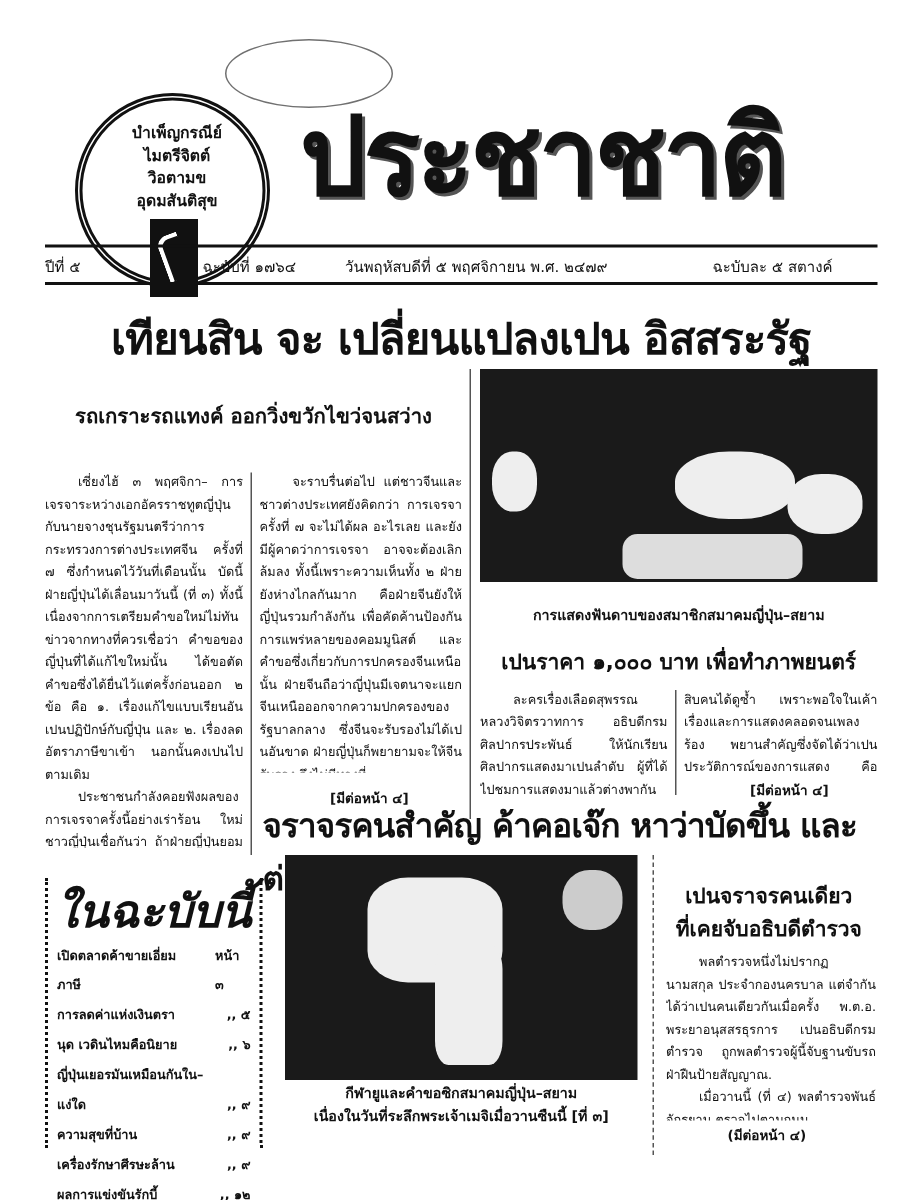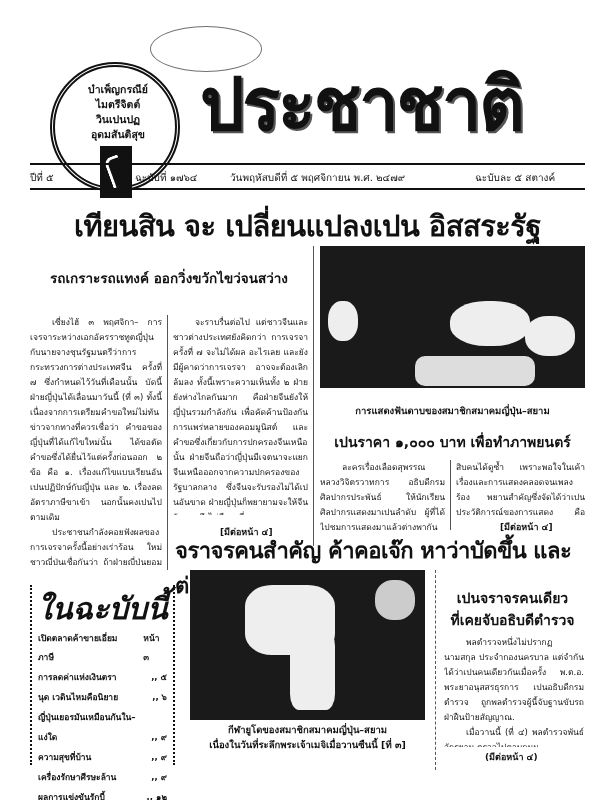--- a/index.html
+++ b/index.html
@@ -48,21 +48,21 @@
 </head>
 <body>
 
 <div class="page">
 
   <div class="stamp"></div>
   <div class="seal"></div>
   <div class="seal-text">
     <div>บำเพ็ญกรณีย์</div>
     <div>ไมตรีจิตต์</div>
-    <div>วินเปนปฏ</div>
+    <div>วิอตามข</div>
     <div>อุดมสันติสุข</div>
   </div>
   <div class="seal-emblem"></div>
 
   <div class="logo">ประชาชาติ</div>
 
   <div class="rule" style="top:143px;width:555px;"></div>
   <div class="dateline">
     <span style="left:0;">ปีที่ ๕</span>
     <span style="left:105px;">ฉะบับที่ ๑๗๖๔</span>
@@ -142,21 +142,21 @@
         <span>ผลการแข่งขันรักบี้</span>
         <span>,, ๑๒</span>
       </div>
   </div>
 
   <div class="photo" style="left:160px;top:550px;width:235px;height:150px;">
     <div class="fig" style="left:55px;top:15px;width:90px;height:70px;border-radius:30%;"></div>
     <div class="fig" style="left:100px;top:60px;width:45px;height:80px;border-radius:20%;"></div>
     <div class="fig" style="left:185px;top:10px;width:40px;height:40px;background:#ccc;"></div>
   </div>
-  <div class="caption" style="left:160px;top:703px;width:235px;">กีฬายูโดของสมาชิกสมาคมญี่ปุ่น–สยาม</div>
+  <div class="caption" style="left:160px;top:703px;width:235px;">กีฬายูและคำขอซิกสมาคมญี่ปุ่น–สยาม</div>
   <div class="caption" style="left:160px;top:718px;width:235px;">เนื่องในวันที่ระลึกพระเจ้าเมจิเมื่อวานซืนนี้ [ที่ ๓]</div>
 
   <div class="vline" style="left:405px;top:550px;height:200px;border-left-style:dashed;"></div>
 
   <div class="subhead" style="left:410px;top:568px;width:145px;font-size:14px;">เปนจราจรคนเดียว</div>
   <div class="subhead" style="left:410px;top:590px;width:145px;font-size:14px;">ที่เคยจับอธิบดีตำรวจ</div>
   <div class="col" style="left:414px;top:615px;width:140px;height:112px;overflow:hidden;">
     <p>พลตำรวจหนึ่งไม่ปรากฏนามสกุล ประจำกองนครบาล แต่จำกันได้ว่าเปนคนเดียวกันเมื่อครั้ง พ.ต.อ. พระยาอนุสสรธุรการ เปนอธิบดีกรมตำรวจ ถูกพลตำรวจผู้นี้จับฐานขับรถฝ่าฝืนป้ายสัญญาณ.</p>
     <p>เมื่อวานนี้ (ที่ ๔) พลตำรวจพันธ์ จักรยาน ตรวจไปตามถนน</p>
   </div>

